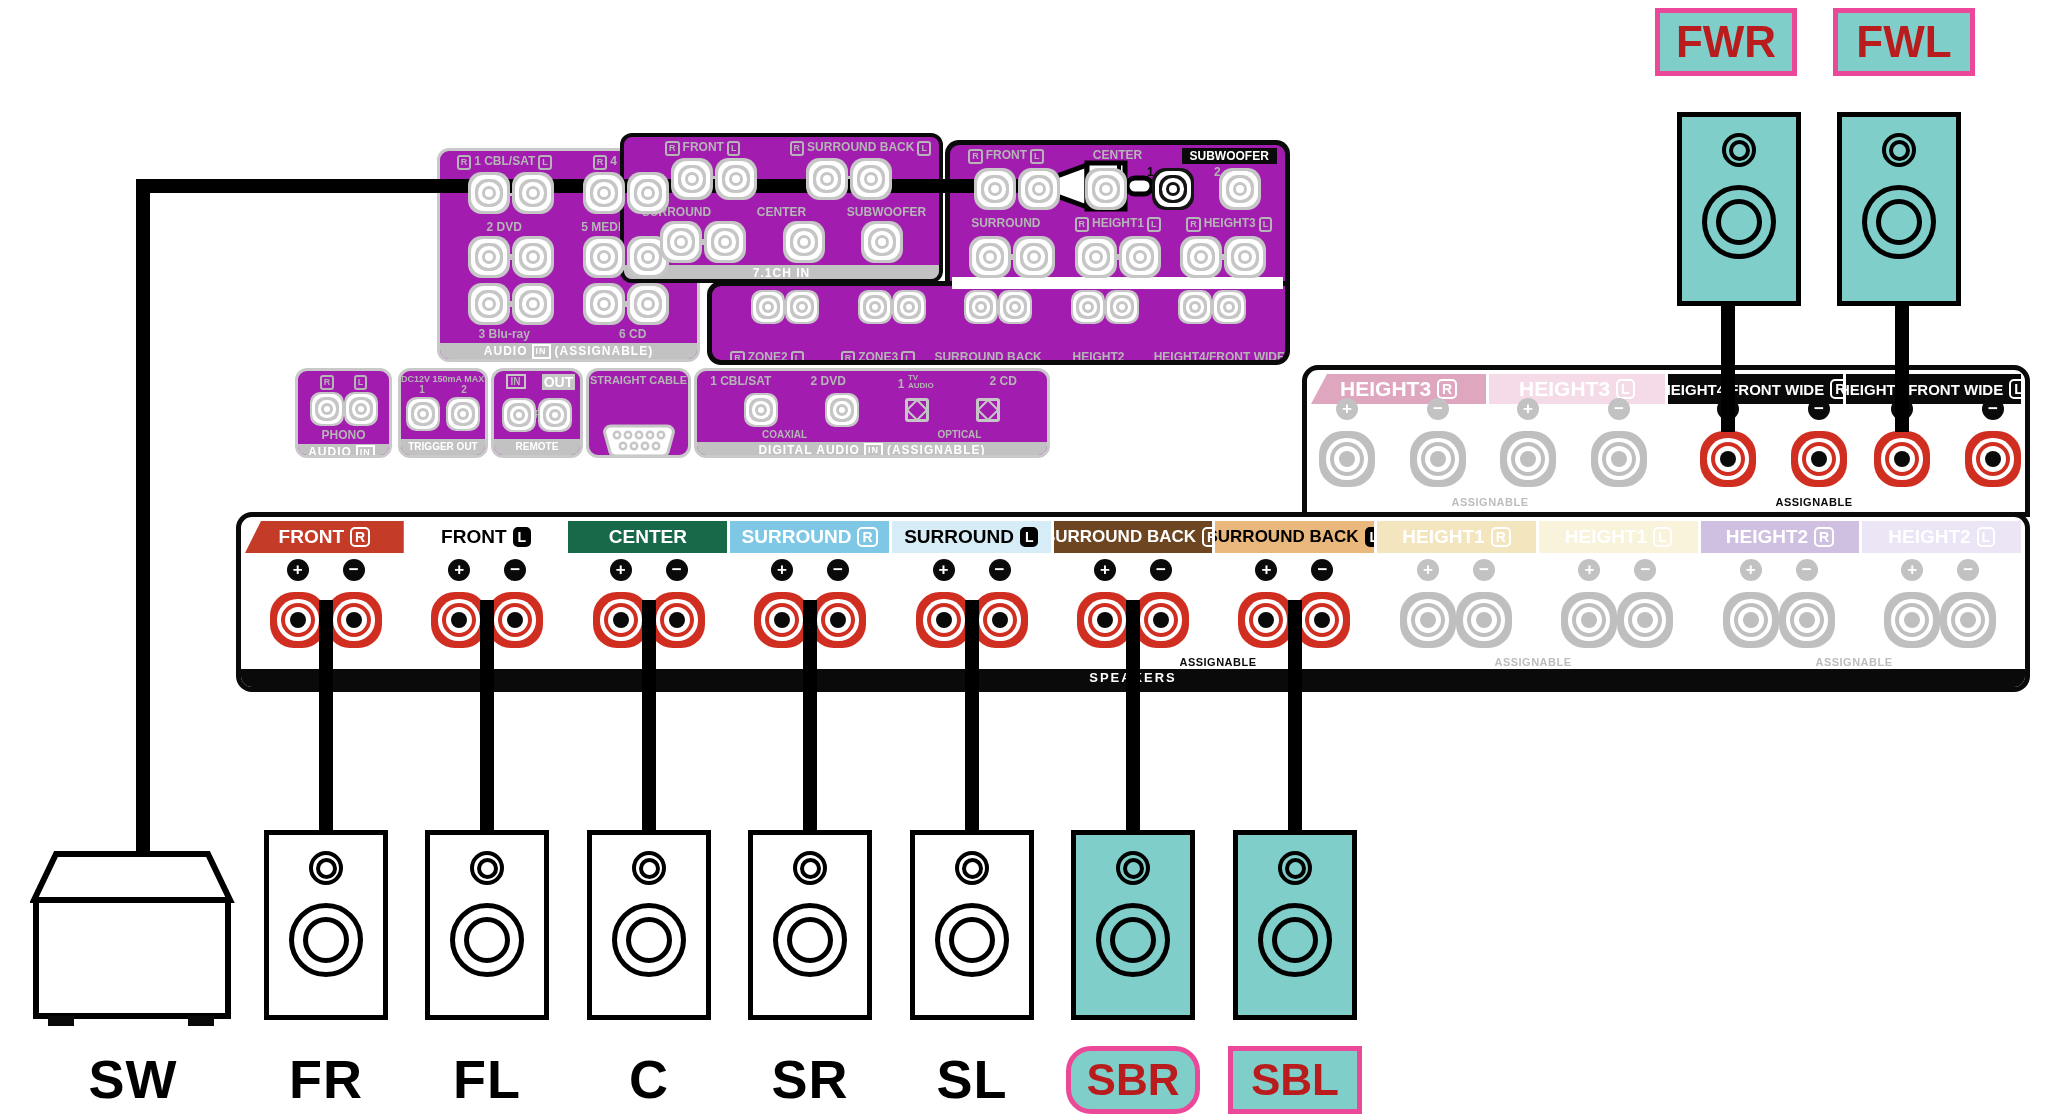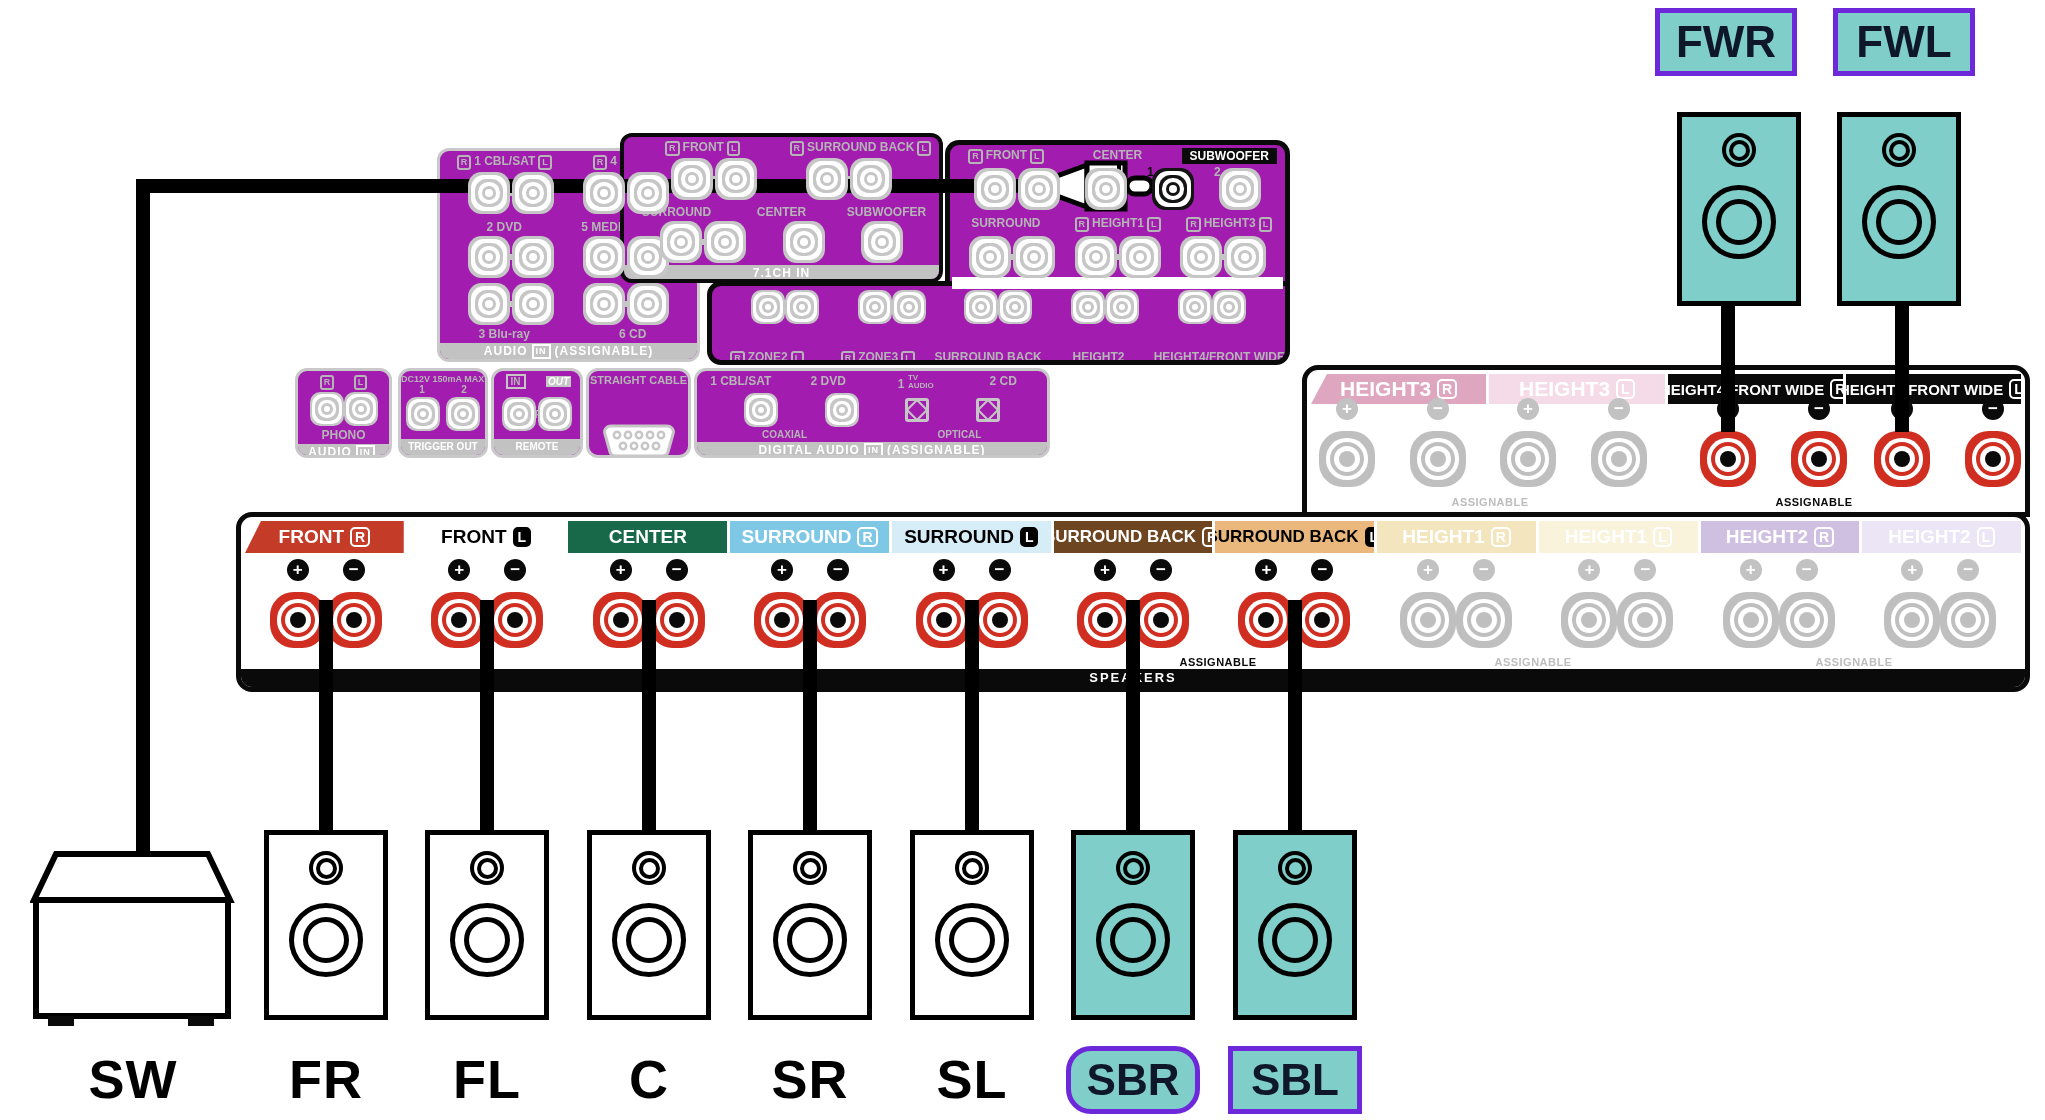--- a/index.html
+++ b/index.html
@@ -36,22 +36,22 @@
                         0 0 0 12px #fff, 0 0 0 14px #c6c6c6; }
   .jpair { position: relative; display: flex; align-items: center; }
   .jpair::before { content: ""; position: absolute; left: 22px; right: 22px; top: 50%;
                    margin-top: -3px; height: 6px; background: #c6c6c6; }
   .jw { position: relative; }
   .dig { position: absolute; top: 1px; left: -2px; font-size: 12px; font-weight: bold;
          color: #0a0a0a; z-index: 2; }
   .dig.g { color: #b5b5b5; }
   .chip { display: inline-block; background: #0a0a0a; color: #fff; font-size: 12px;
           font-weight: bold; padding: 1px 8px; }
-  .gchip { display: inline-block; background: #c6c6c6; color: #fff; font-size: 10px;
-           font-weight: bold; padding: 0 2px; font-style: italic; }
+  .gchip { display: inline-block; background: #c6c6c6; color: #fff; font-size: 14px;
+           font-weight: bold; padding: 0 2px; }
   .ochip { display: inline-block; border: 2px solid #c6c6c6; color: #b5b5b5; font-size: 10px;
            font-weight: bold; padding: 0 3px; }
   .opt { width: 24px; height: 24px; border: 3px solid #c6c6c6; border-radius: 3px;
          display: flex; align-items: center; justify-content: center; }
   .opt::after { content: ""; width: 12px; height: 12px; border: 2px solid #c6c6c6;
                 border-radius: 2px; transform: rotate(45deg); }
   .tv2 { display: inline-block; font-size: 8px; line-height: 8px; text-align: left; }
 
   
   .rl { display: inline-block; border: 2px solid currentColor; border-radius: 5px;
@@ -105,23 +105,23 @@
          border: 5px solid #000; display: flex; flex-direction: column; align-items: center; }
   .spk.teal { background: #7fcec9; }
   .tw { margin-top: 16px; width: 34px; height: 34px; border: 4px solid #000; border-radius: 50%;
         display: flex; align-items: center; justify-content: center; flex: none; }
   .tw::after { content: ""; width: 13px; height: 13px; border: 4px solid #000; border-radius: 50%; }
   .wf { margin-top: 18px; width: 74px; height: 74px; border: 5px solid #000; border-radius: 50%;
         display: flex; align-items: center; justify-content: center; flex: none; }
   .wf::after { content: ""; width: 36px; height: 36px; border: 5px solid #000; border-radius: 50%; }
   .biglab { position: absolute; width: 140px; text-align: center; font-size: 54px;
             font-weight: bold; letter-spacing: 1px; color: #000; }
-  .boxlab { position: absolute; background: #7fcec9; border: 5px solid #6d28d9; font-size: 44px;
+  .boxlab { position: absolute; background: #7fcec9; border: 5px solid #ec4899; font-size: 44px;
             font-weight: bold; text-align: center; line-height: 58px; height: 68px;
-            color: #0f172a; }
+            color: #b91c1c; }
 </style>
 </head>
 <body>
 
 <div class="canvas">
 
   <div class="panel" style="left:437px;top:148px;width:263px;height:214px;">
     <div class="flab">
       <div><span class="rl g">R</span><span>1 CBL/SAT</span><span class="rl g">L</span></div>
       <div><span class="rl g">R</span><span>4 GAME</span><span class="rl g">L</span></div>

